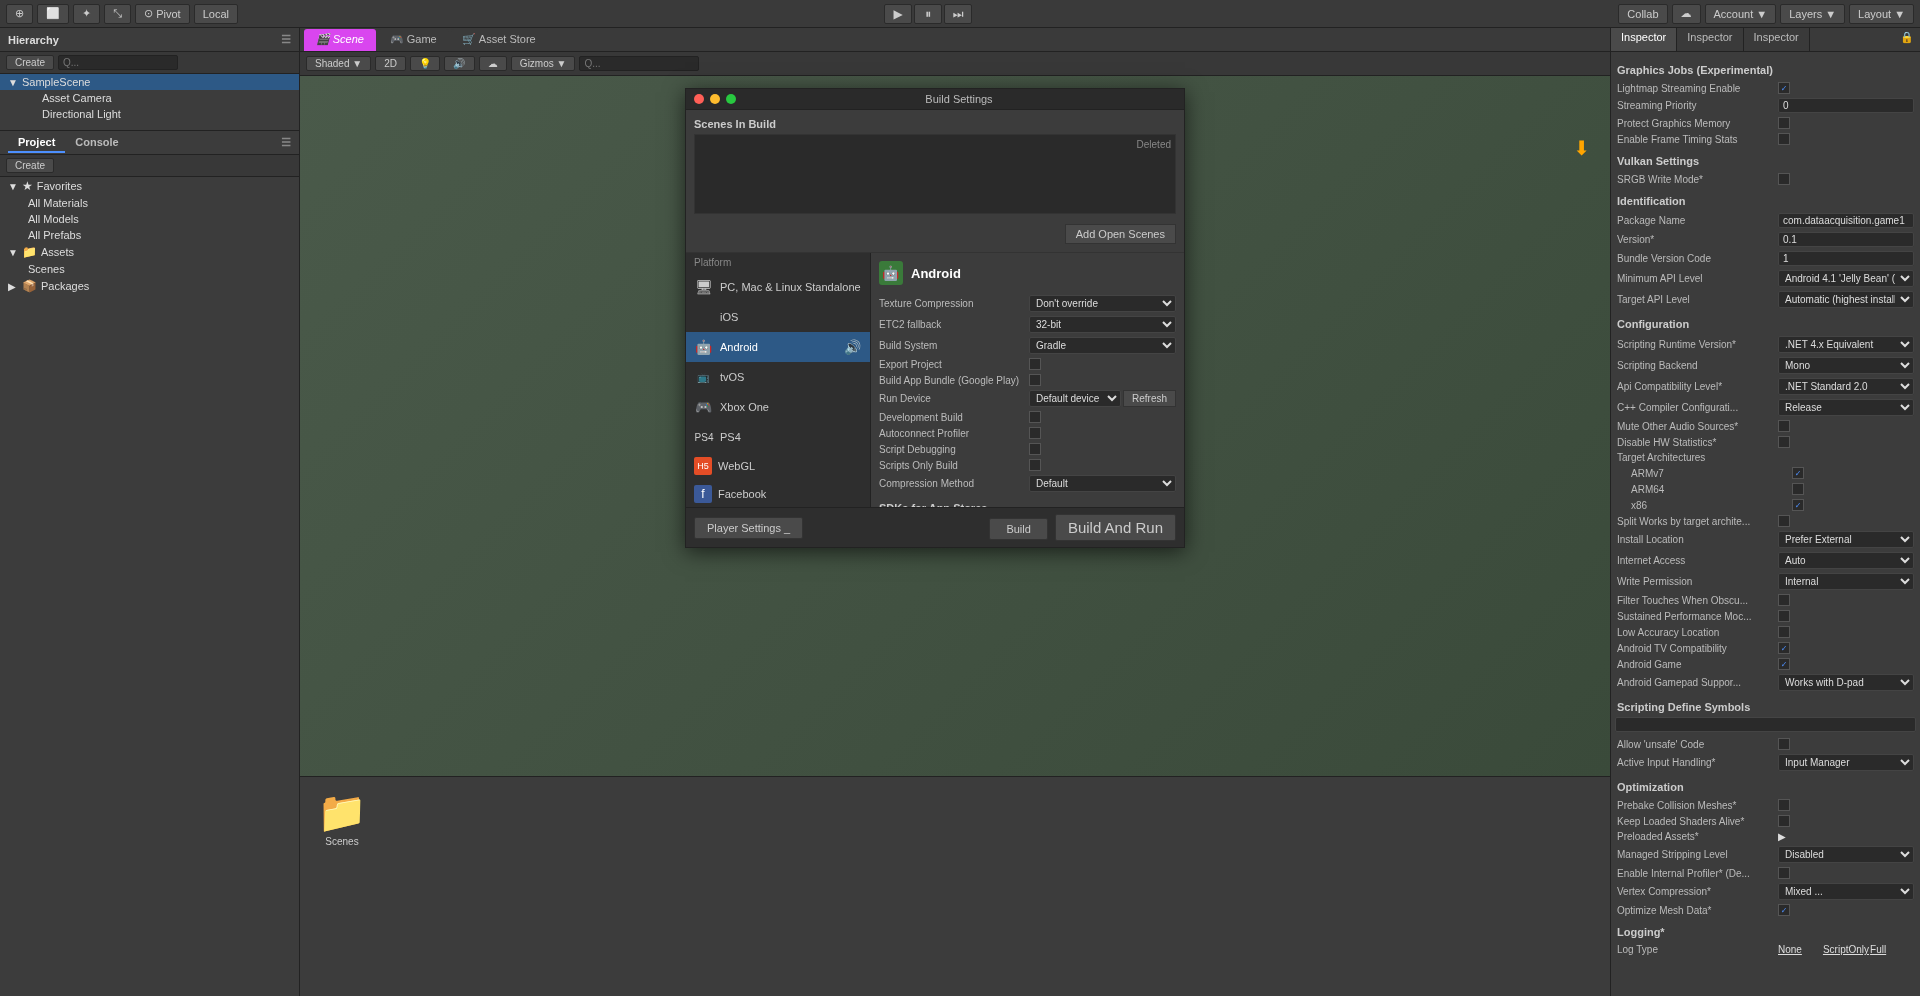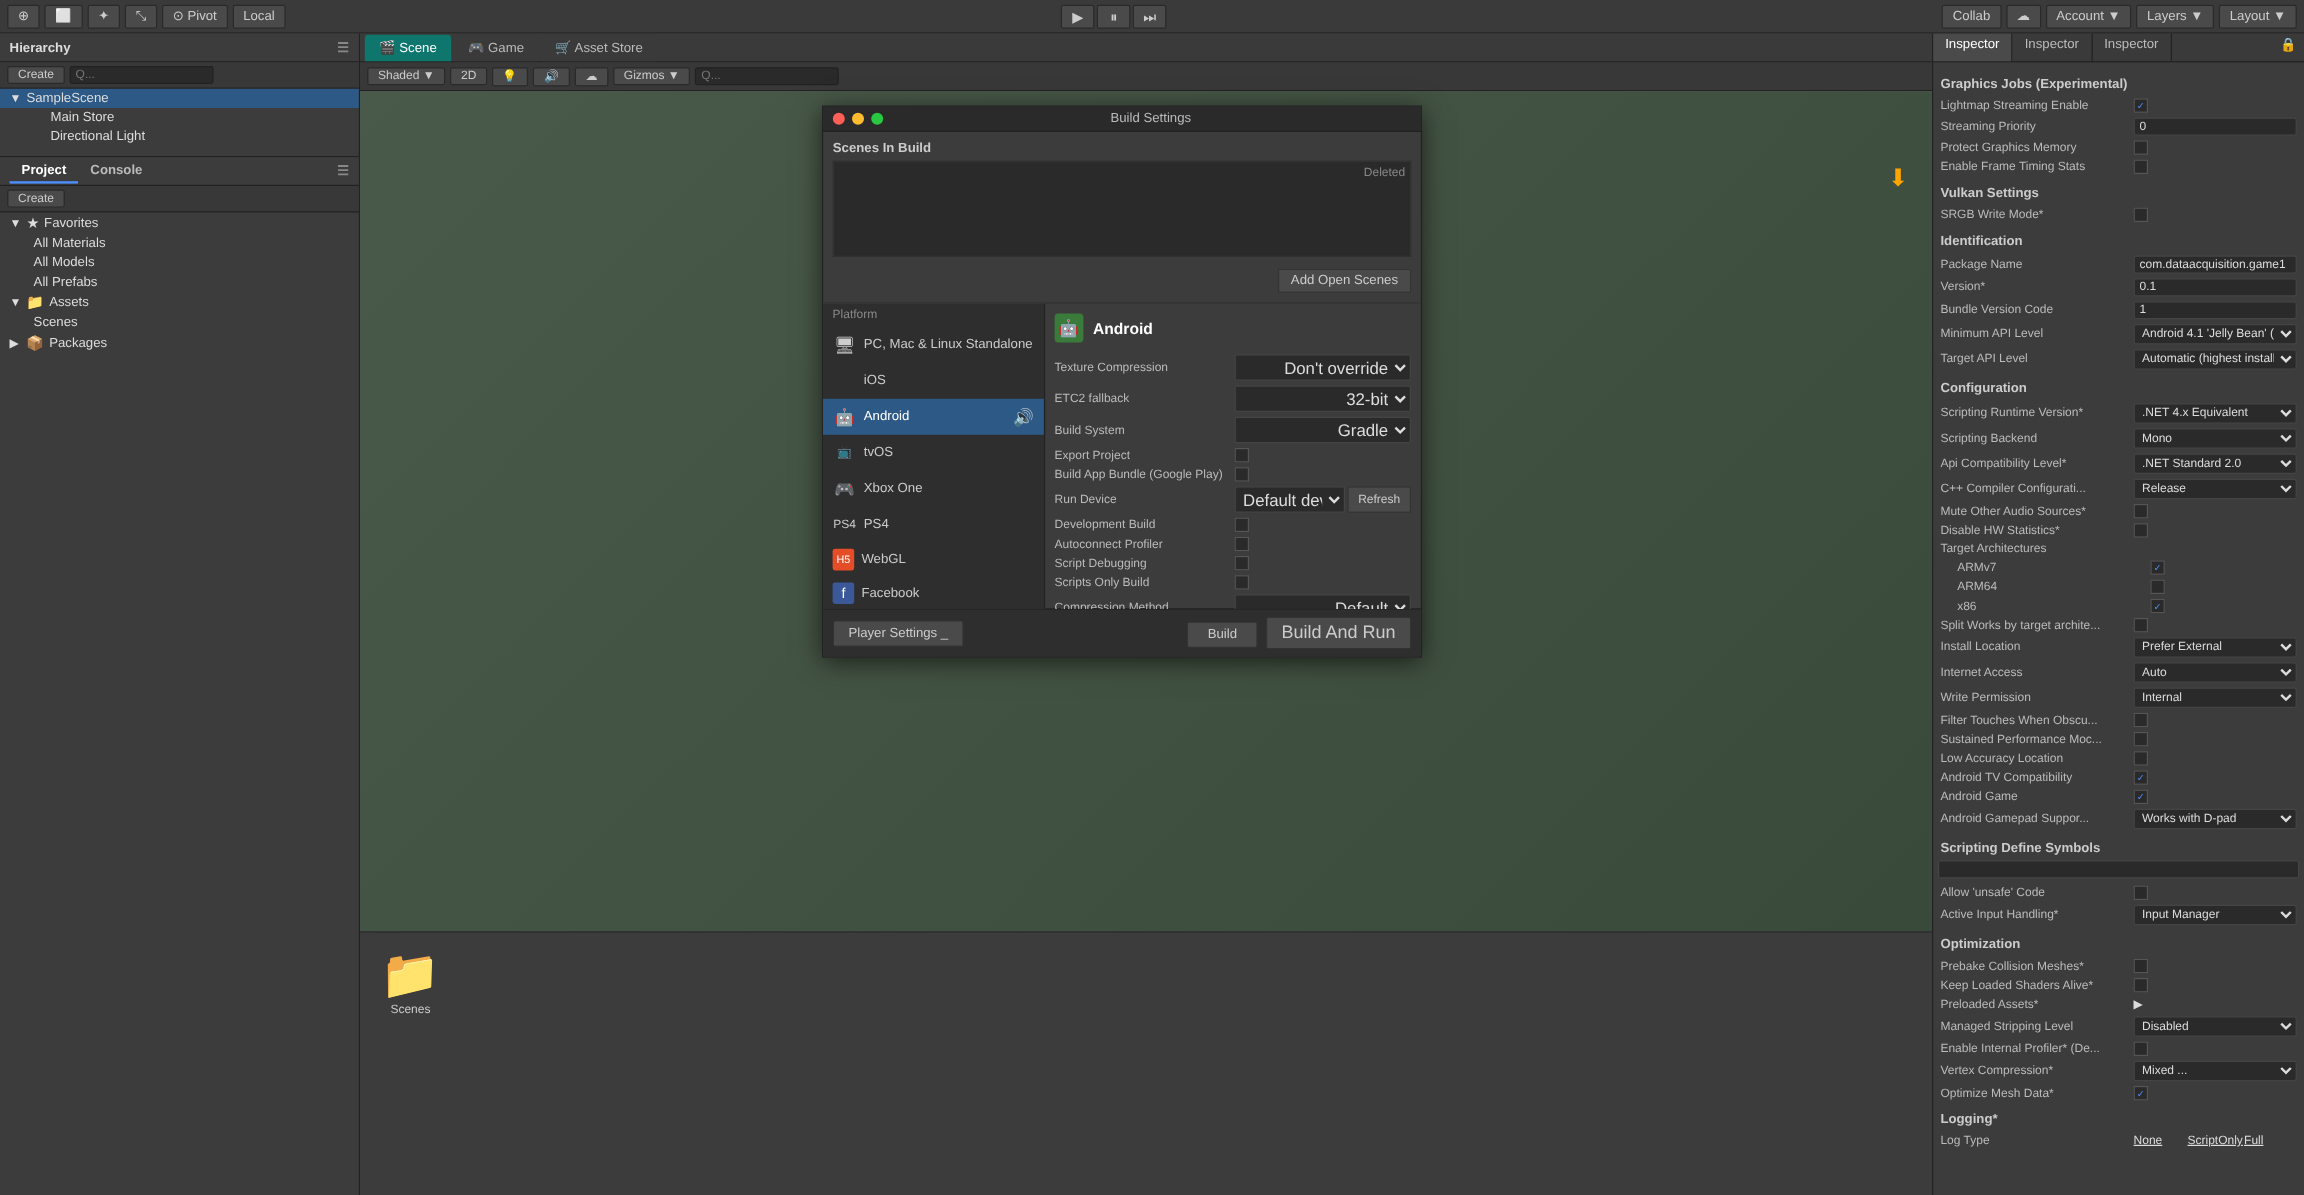--- a/index.html
+++ b/index.html
@@ -138,22 +138,23 @@
       font-size: 11px;
       cursor: pointer;
       background: #3a3a3a;
       color: #bbb;
       border-radius: 3px 3px 0 0;
       height: 22px;
       display: flex;
       align-items: center;
     }
     .view-tab.active {
-      background: #0f766e;
+      background: #d946ef;
       color: #fff;
+      font-style: italic;
     }
     .scene-toolbar {
       display: flex;
       align-items: center;
       gap: 4px;
       padding: 2px 6px;
       background: #383838;
       border-bottom: 1px solid #222;
       height: 24px;
     }
@@ -385,24 +386,23 @@
       flex-shrink: 0;
     }
     .build-prop-value {
       flex: 1;
     }
     .build-select {
       background: #2a2a2a;
       border: 1px solid #444;
       color: #ddd;
       padding: 1px 2px;
-      font-size: 14px;
+      font-size: 10px;
       width: 100%;
       border-radius: 2px;
-      text-align: right;
     }
     .build-checkbox {
       width: 12px; height: 12px;
       background: #2a2a2a;
       border: 1px solid #555;
       cursor: pointer;
     }
     .sdks-section {
       margin-top: 8px;
     }
@@ -513,21 +513,21 @@
       <input class="search-input" type="text" placeholder="Q..." style="">
     </div>
     <div>
       <div class="tree-item selected">
         <span class="tree-arrow">▼</span>
         <span>SampleScene</span>
       </div>
       <div class="tree-item">
         <span class="tree-indent"></span>
         <span class="tree-arrow"></span>
-        <span>Main Store</span>
+        <span>Asset Camera</span>
       </div>
       <div class="tree-item">
         <span class="tree-indent"></span>
         <span class="tree-arrow"></span>
         <span>Directional Light</span>
       </div>
     </div>
 
     <div style="border-top:1px solid #222; margin-top: 8px;"></div>
     <div class="panel-header">

